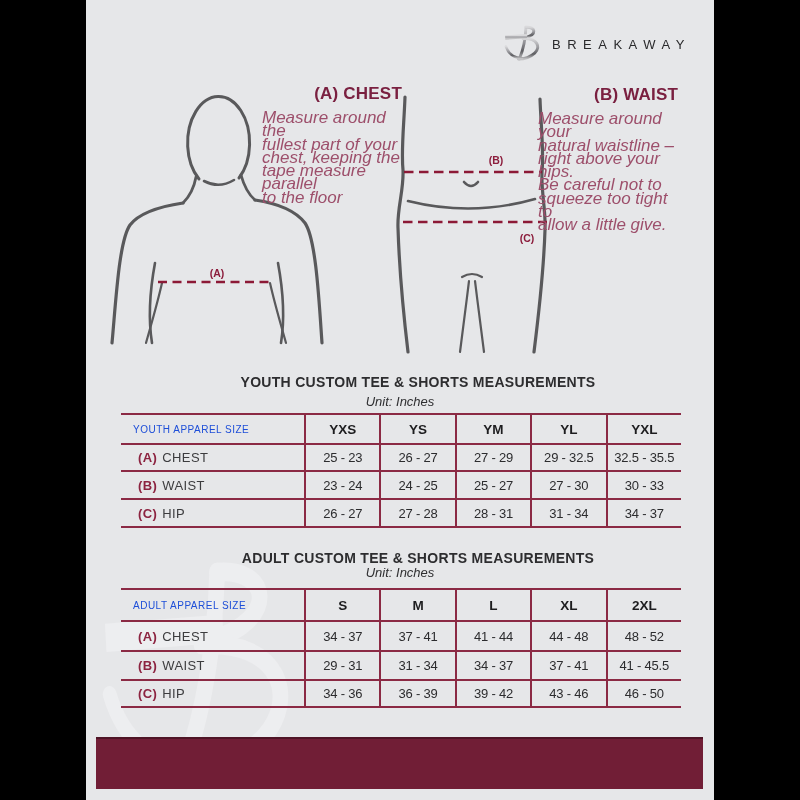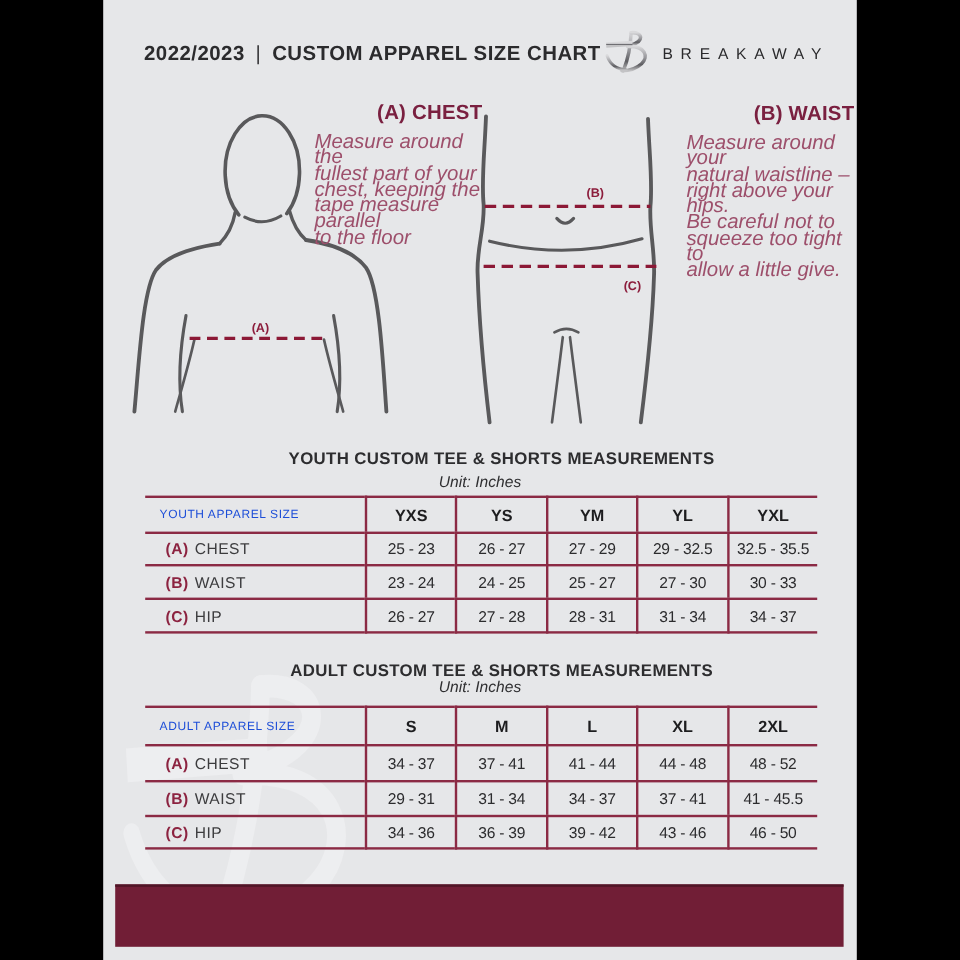--- a/index.html
+++ b/index.html
@@ -17,21 +17,21 @@
 
   
   .figures{position:absolute;left:0;top:80px;width:628px;height:300px;}
 
   
   .instr{position:absolute;width:140px;}
   .instr h3{margin:0 0 7px 0;font-size:17px;font-weight:700;color:#7a2040;letter-spacing:.2px;text-align:right;}
   .instr p{margin:0;font-size:17px;font-style:italic;color:#9d4f6b;line-height:13.3px;
            white-space:pre-line;}
   .instr-a{left:176px;top:84px;}
-  .instr-b{left:486px;top:85px;}
+  .instr-b{left:452px;top:85px;}
   .instr-c{left:469px;top:219px;}
 
   
   .tbl-title{position:absolute;left:0;width:628px;text-align:center;font-size:14px;
              font-weight:700;color:#2d2d2f;letter-spacing:.3px;padding-left:18px;}
   .tbl-unit{position:absolute;left:0;width:628px;text-align:center;font-size:13px;
             font-style:italic;color:#2f2f31;}
   .t1{top:374px;} .u1{top:394px;}
   .t2{top:550px;} .u2{top:565px;}
 
@@ -77,23 +77,20 @@
       <path d="M55,37 C96,35 104,60 87,76 C74,88 56,92 42,92" stroke-width="8"></path>
       <path d="M6,34 L66,30" stroke-width="12" stroke-linecap="butt"></path>
       <path d="M8,58 C15,78 32,89 52,90" stroke-width="7"></path>
     </g>
   </defs>
 </svg>
 
 <div class="canvas">
   <div class="page">
 
-    <div class="hdr-left">
-      <span>2022/2023</span><span class="hdr-sep">|</span><span>CUSTOM APPAREL SIZE CHART</span>
-    </div>
     <svg class="logo" viewBox="0 0 110 100" preserveAspectRatio="none">
       <use href="#bmark" stroke="url(#silver)"></use>
     </svg>
     <div class="brand-text">BREAKAWAY</div>
 
     <svg class="figures" viewBox="86 80 628 300">
 
       <g stroke="#59595b" fill="none" stroke-linecap="round" stroke-linejoin="round">
         <path d="M199,179 A31,46.5 0 1 1 239,178" stroke-width="3"></path>
         <path d="M204,181 Q219,189 234,180" stroke-width="2.6"></path>

